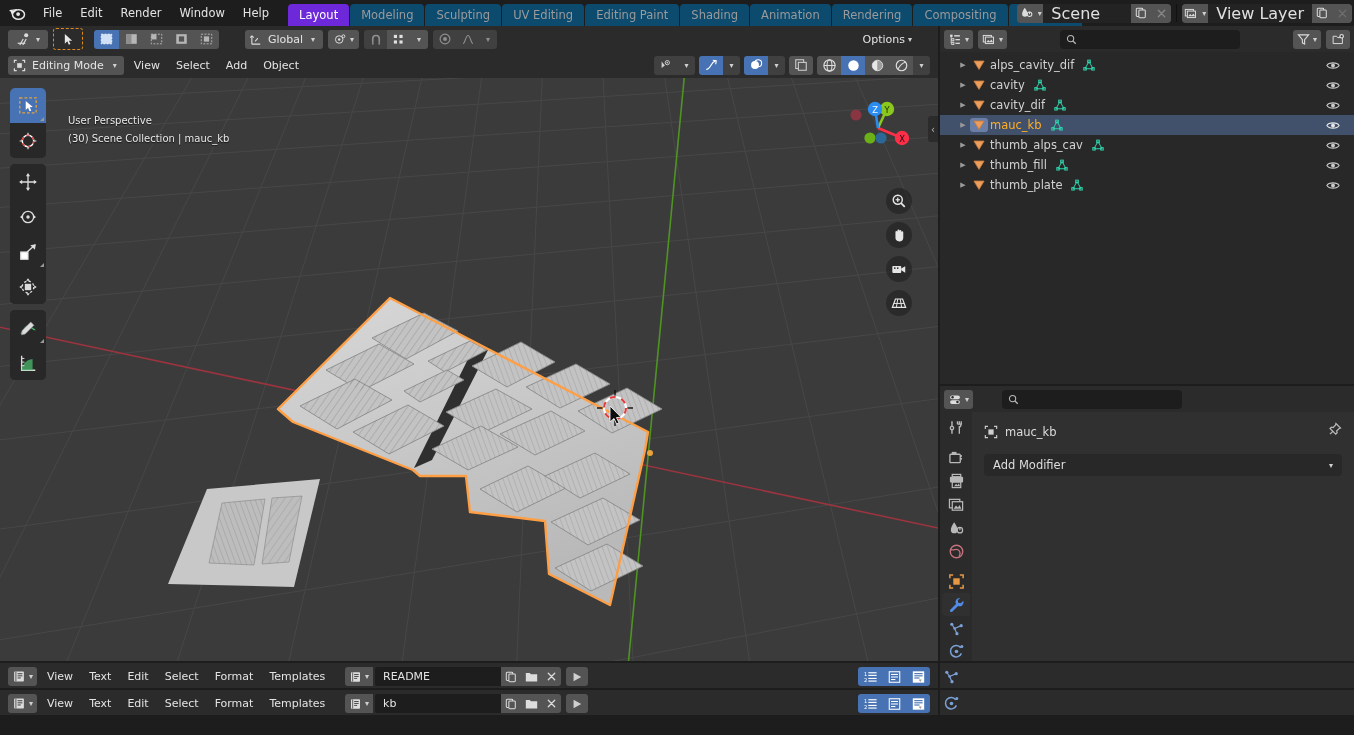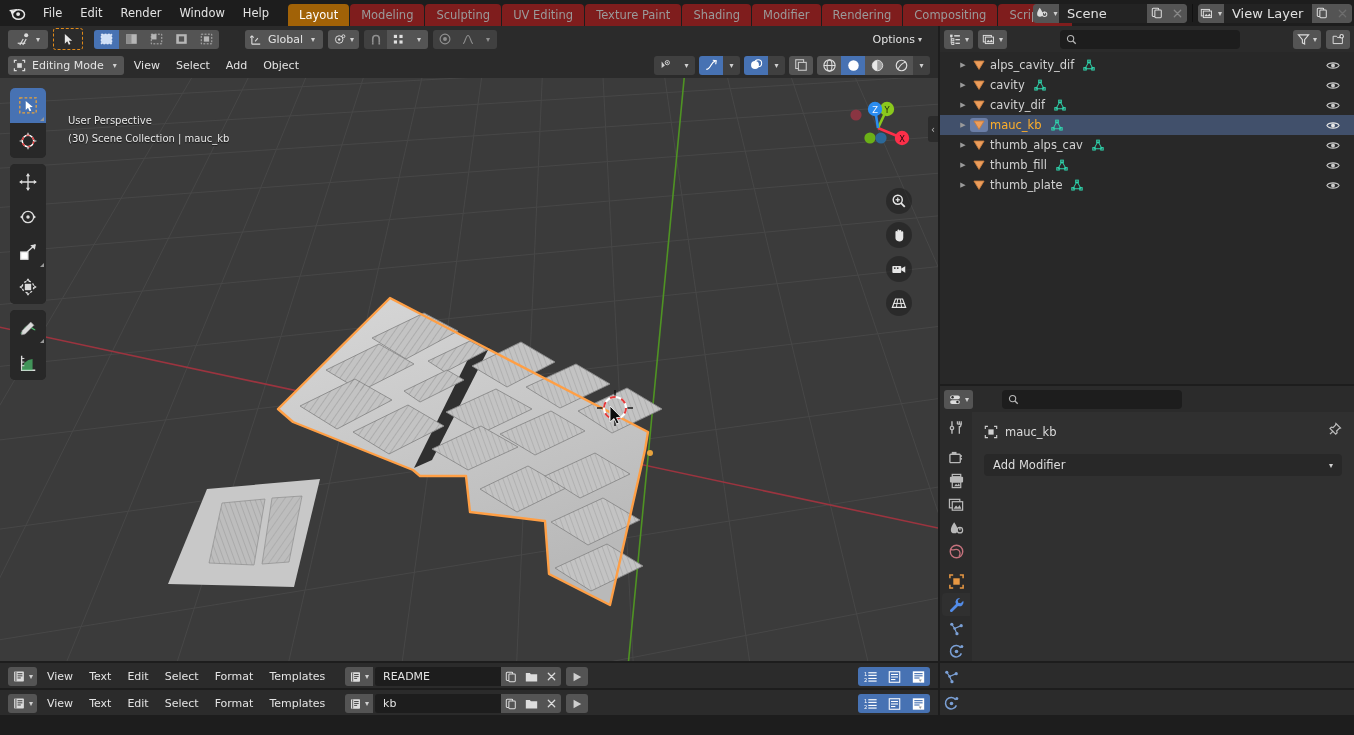--- a/index.html
+++ b/index.html
@@ -21,36 +21,36 @@
     display: flex; align-items: center;
   }
   .blender-logo { width: 34px; height: 26px; display:flex; align-items:center; justify-content:center; }
   .menu-item {
     padding: 3px 9px; color: #e3e3e3; font-size: 11.5px; white-space: nowrap;
     border-radius: 3px; line-height: 14px;
   }
   .wtabs { display: flex; align-items: flex-end; height: 26px; margin-left: 10px; }
   .wtab {
     padding: 0 11px; height: 22px; line-height: 22px; font-size: 11.5px;
-    color: #9a9a9a; background: #7f1d1d; border-radius: 4px 4px 0 0;
+    color: #9a9a9a; background: #0c4a6e; border-radius: 4px 4px 0 0;
     margin-right: 1px; white-space: nowrap;
   }
-  .wtab.active { background: #a16207; color: #fefefe; }
+  .wtab.active { background: #6d28d9; color: #fefefe; }
 
   
   .topright { position:absolute; right:2px; top:2px; display:flex; align-items:center; gap:3px; height:22px;}
   .tr-sep { width:1px; height:18px; background:#111; margin:0 2px;}
   .idblock { display:flex; align-items:center; height:19px; border-radius:3px; overflow:hidden; }
   .idblock .idicon {
     width:26px; height:19px; background:#545454; display:flex; align-items:center; justify-content:center; gap:1px;
     border-radius:3px 0 0 3px;
   }
   .idblock .idname {
     background:#232323; height:19px; line-height:19px; padding:0 8px; min-width:88px;
-    font-size:13px; color:#e0e0e0;
+    font-size:16px; color:#e0e0e0;
   }
   .idblock .idbtn {
     width:20px; height:19px; background:#545454; display:flex; align-items:center; justify-content:center;
   }
   .idblock .idbtn.last { border-radius:0 3px 3px 0; }
 
   
   .viewport-area {
     position: absolute; left: 0; top: 26px; width: 938px; height: 637px;
     background: #303030;
@@ -213,23 +213,23 @@
     <div class="menu-item">Edit</div>
     <div class="menu-item">Render</div>
     <div class="menu-item">Window</div>
     <div class="menu-item">Help</div>
 
     <div class="wtabs">
       <div class="wtab active">Layout</div>
       <div class="wtab">Modeling</div>
       <div class="wtab">Sculpting</div>
       <div class="wtab">UV Editing</div>
-      <div class="wtab">Texture Paint</div>
+      <div class="wtab">Editing Paint</div>
       <div class="wtab">Shading</div>
-      <div class="wtab">Modifier</div>
+      <div class="wtab">Animation</div>
       <div class="wtab">Rendering</div>
       <div class="wtab">Compositing</div>
       <div class="wtab">Scripting</div>
     </div>
 
     <div class="topright">
       <div class="idblock">
         <div class="idicon">
           <svg width="15" height="14" viewBox="0 0 16 16">
             <path d="M6 2 C4 5 3 7 3 9 a3.2 3.2 0 0 0 6.4 0 c0-2-1.4-4-3.4-7z" fill="#dcdcdc"></path>
@@ -374,21 +374,21 @@
         <div class="dark" style="width:23px;">
           <svg width="14" height="13" viewBox="0 0 16 16">
               <path d="M2 13 C4.5 13 5 3 8 3 C11 3 11.5 13 14 13" fill="none" stroke="#8f8f8f" stroke-width="1.3"></path>
             </svg>
         </div>
         <div class="dark" style="width:18px;">
             <span class="chev" style="margin:0;color:#8f8f8f;">▾</span>
           </div>
       </div>
 
-      <div class="hbtn flat" style="position:absolute;right:10px;padding:0 6px;">
+      <div class="hbtn flat" style="position:absolute;right:20px;padding:0 6px;">
         <span>Options</span>
         <span class="chev">▾</span>
       </div>
     </div>
 
     <div class="vp-header">
       <div class="hbtn" style="padding:0 7px 0 5px;gap:6px;">
         <svg width="13" height="13" viewBox="0 0 14 14">
             <path d="M1.5 4 L1.5 1.5 L4 1.5 M10 1.5 L12.5 1.5 L12.5 4 M12.5 10 L12.5 12.5 L10 12.5 M4 12.5 L1.5 12.5 L1.5 10" fill="none" stroke="#dcdcdc" stroke-width="1.3"></path>
             <rect x="4.5" y="4.5" width="5" height="5" fill="#dcdcdc"></rect>

